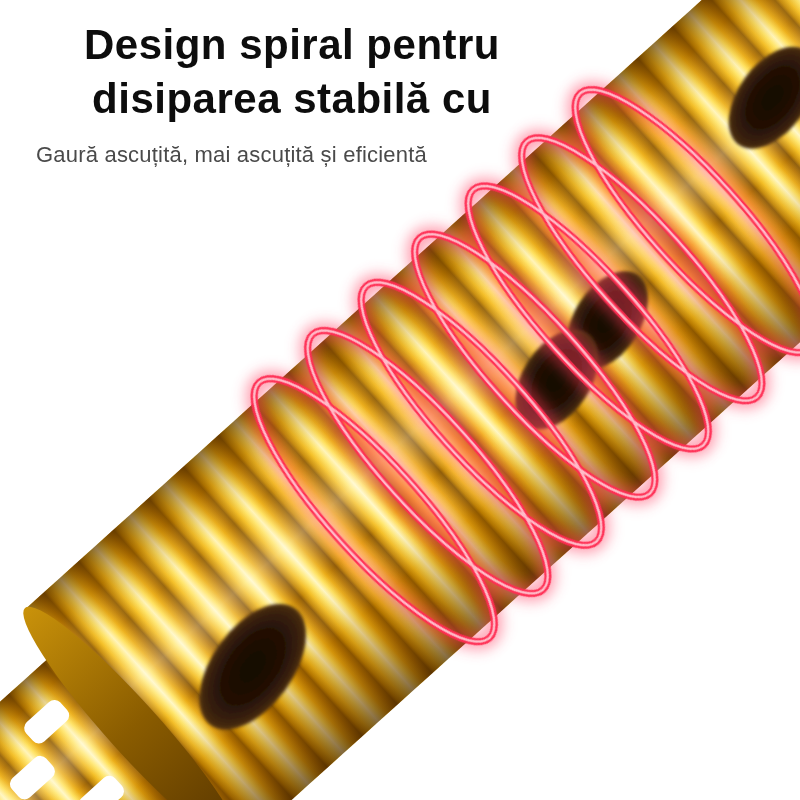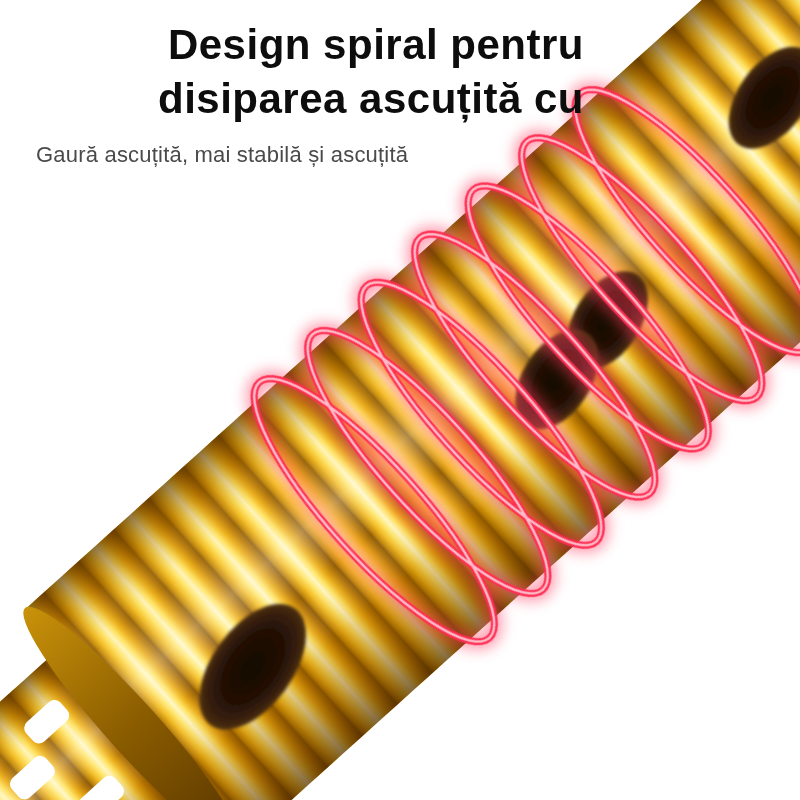--- a/index.html
+++ b/index.html
@@ -28,21 +28,21 @@
     z-index: 2;
   }
 
   .headline {
     margin: 0;
     font-family: "Liberation Sans", sans-serif;
     font-weight: 700;
     font-size: 42px;
     line-height: 1.28;
     color: #0d0d0d;
-    text-align: right;
+    text-align: center;
     letter-spacing: 0.5px;
   }
   .headline .line { display: block; }
 
   .subtitle {
     margin: 16px 0 0 36px;
     font-family: "Liberation Sans", sans-serif;
     font-weight: 400;
     font-size: 22px;
     color: #4a4a4a;
@@ -153,18 +153,18 @@
         <ellipse cx="213" cy="0" rx="46" ry="172"></ellipse>
         <ellipse cx="285" cy="0" rx="46" ry="172"></ellipse>
         <ellipse cx="357" cy="0" rx="46" ry="172"></ellipse>
       </g>
     </g>
   </svg>
 
   <header class="copy">
     <h1 class="headline">
       <span class="line">Design spiral pentru</span>
-      <span class="line">disiparea ascuțită cu</span>
+      <span class="line">disiparea stabilă cu</span>
     </h1>
-    <p class="subtitle">Gaură ascuțită, mai stabilă și ascuțită</p>
+    <p class="subtitle">Gaură ascuțită, mai ascuțită și eficientă</p>
   </header>
 
 </div>
 
 </body></html>

